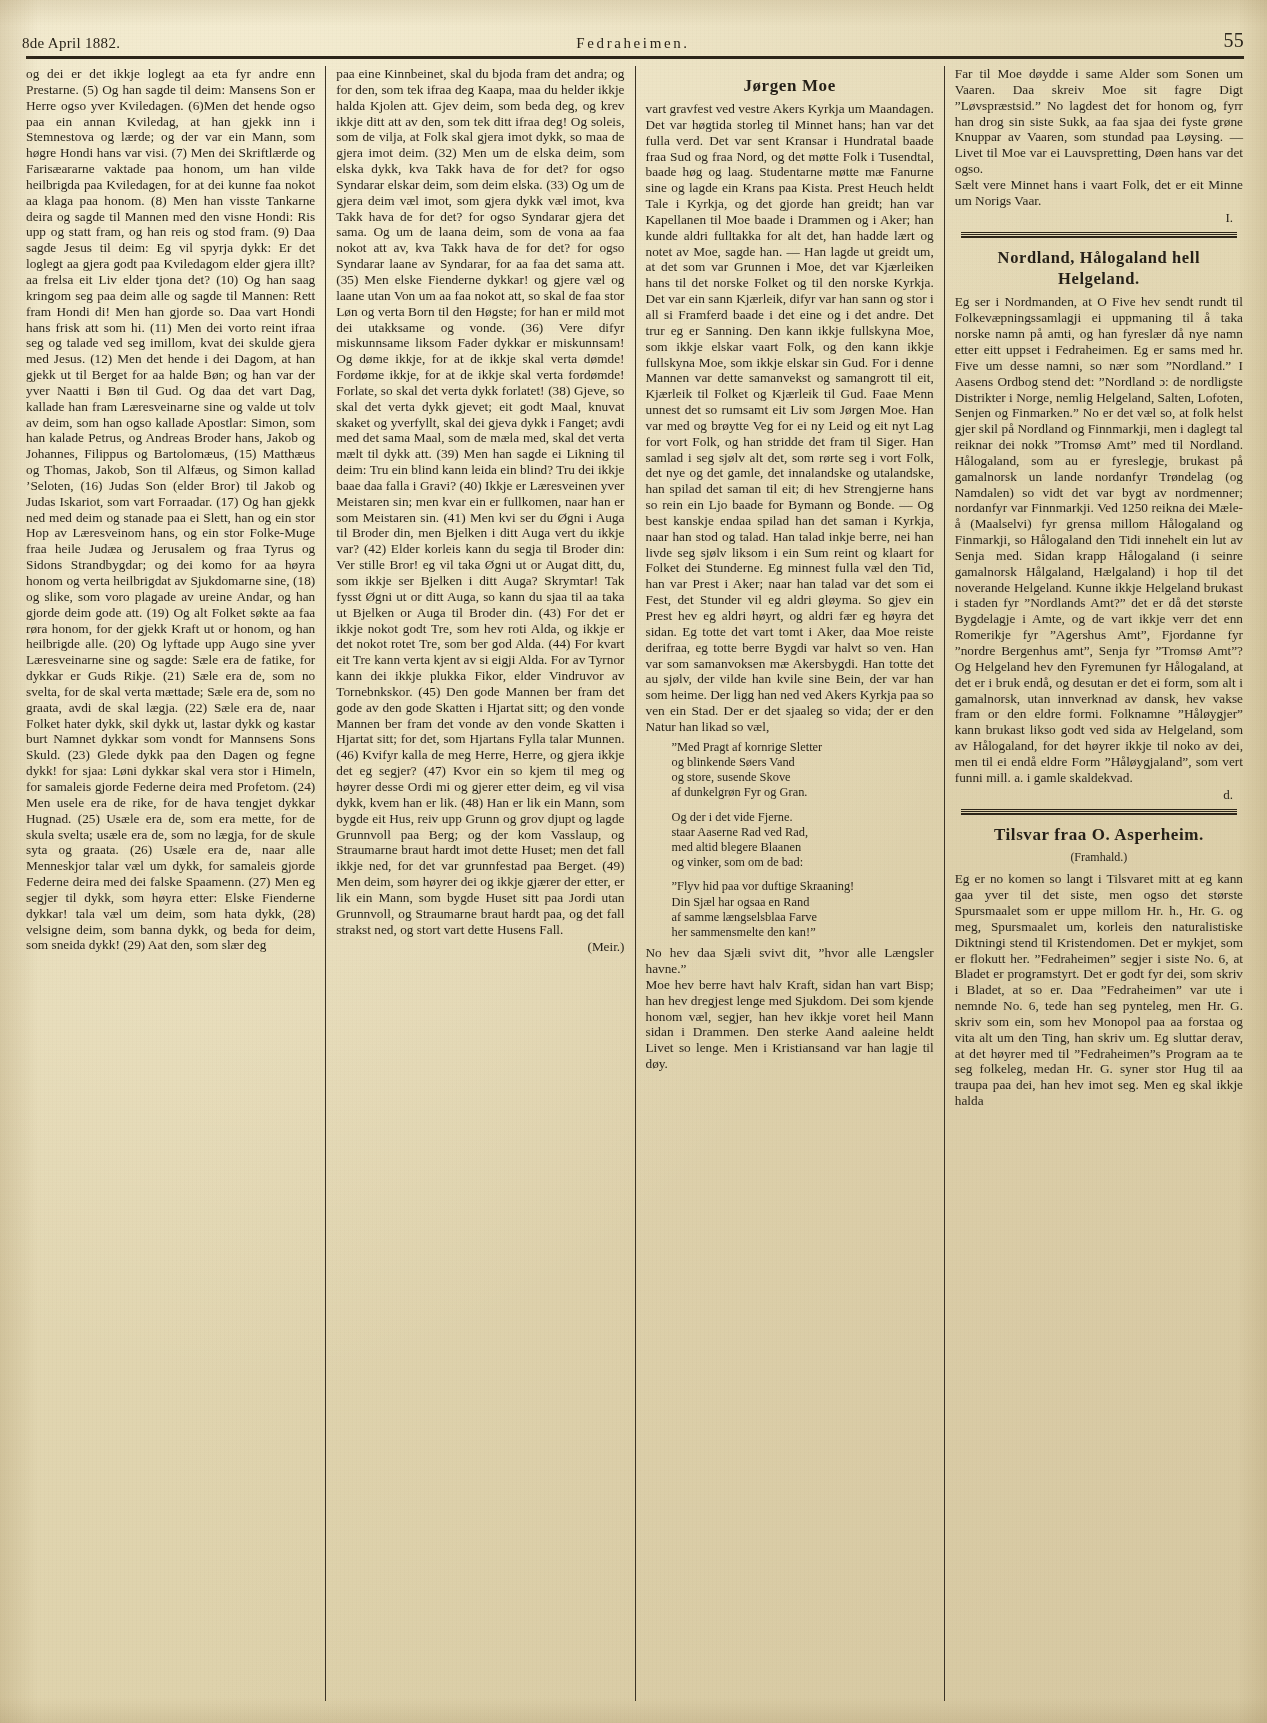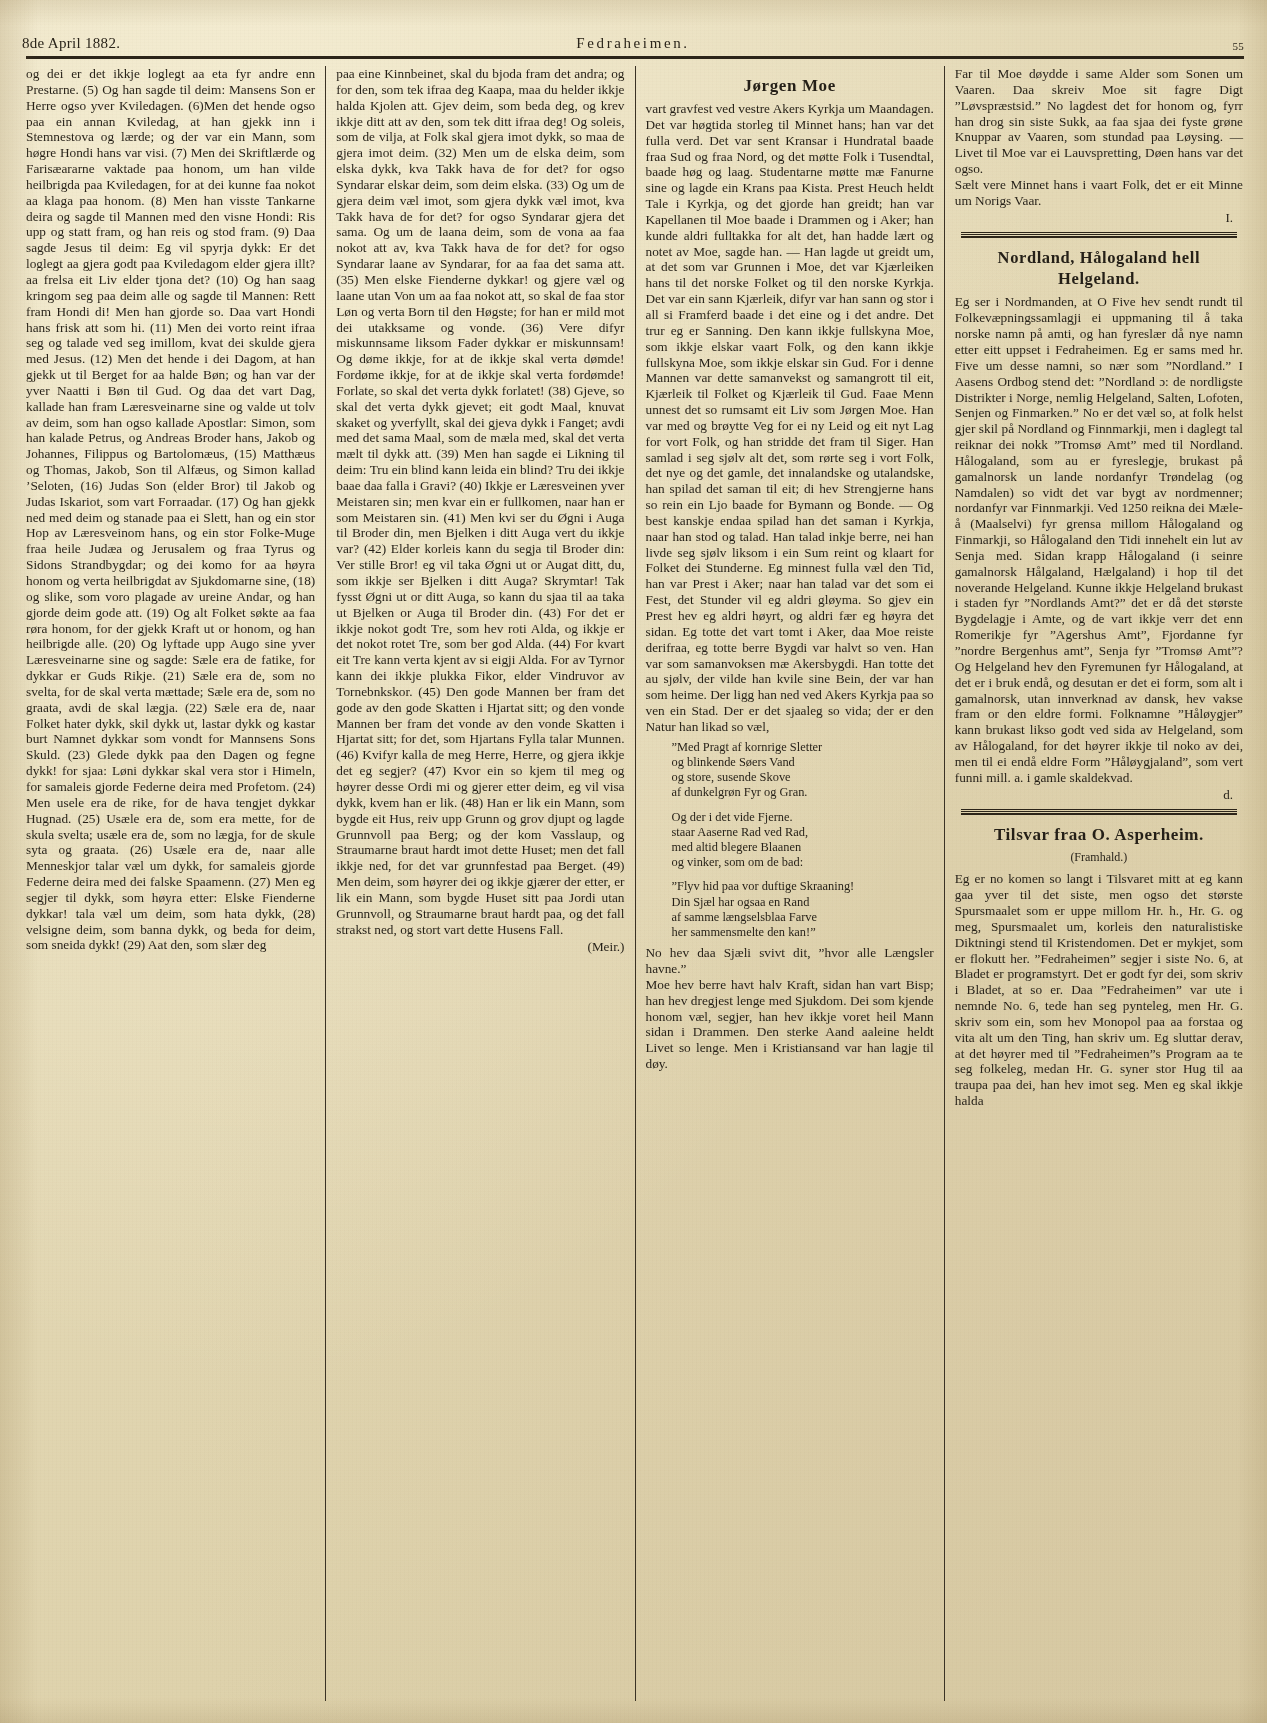--- a/index.html
+++ b/index.html
@@ -55,21 +55,21 @@
     color: #2a241a;
   }
   .masthead .mh-center {
     position: absolute;
     left: 0; right: 0;
     text-align: center;
     letter-spacing: 2.6px;
     font-size: 15px;
   }
   .masthead .mh-left { position: relative; z-index: 2; }
-  .masthead .mh-right { position: relative; z-index: 2; font-size: 11px; }
+  .masthead .mh-right { position: relative; z-index: 2; font-size: 20px; }
 
   .rule-main {
     position: absolute;
     left: 26px;
     top: 56px;
     width: 1218px;
     height: 3px;
     background: #2b2419;
   }
 

